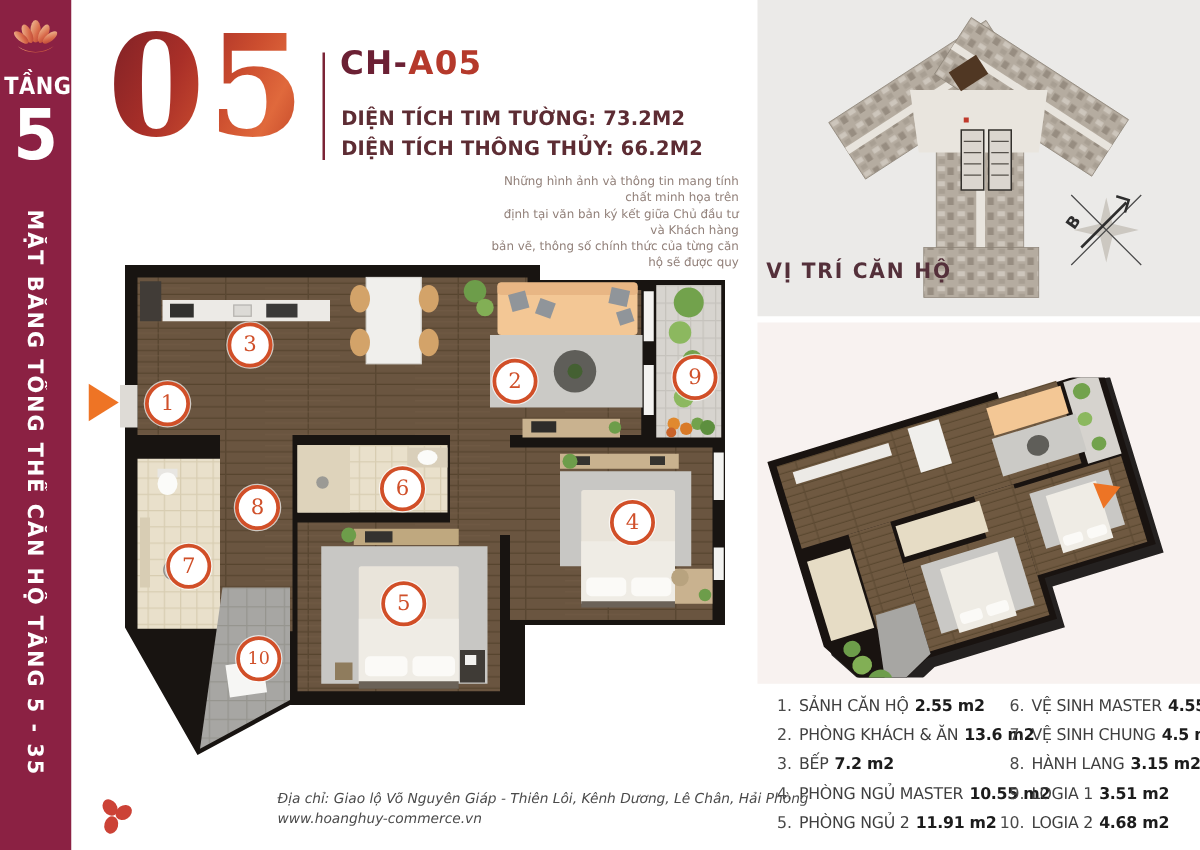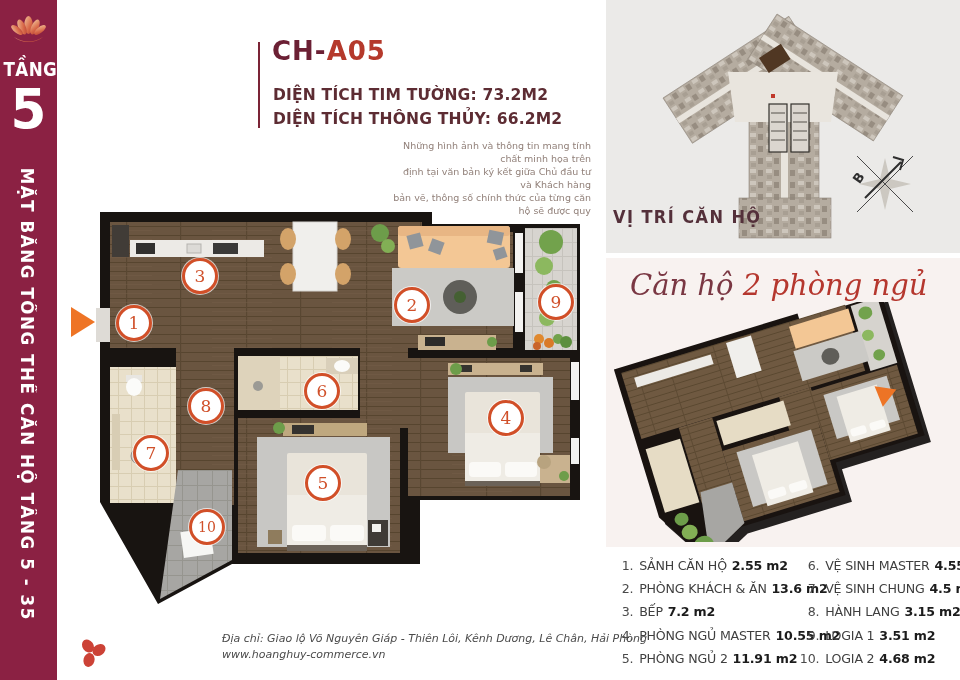--- a/index.html
+++ b/index.html
@@ -89,20 +89,21 @@
         <ellipse cx="6" cy="18" rx="3" ry="7" transform="rotate(-52 6 18)"></ellipse>
         <ellipse cx="29" cy="18" rx="3" ry="7" transform="rotate(52 29 18)"></ellipse>
         <path d="M3 25 Q17.5 34 32 25 Q26 30 17.5 30 Q9 30 3 25Z"></path>
       </g>
     </svg>
     <div class="floor-label">TẦNG</div>
     <div class="floor-number">5</div>
     <div class="v-title">MẶT BẰNG TỔNG THỂ CĂN HỘ TẦNG 5 - 35</div>
   </div>
 
+  <div class="unit-big">05</div>
   <div class="hdr-divider"></div>
   <div class="unit-code"><span class="pfx">CH-</span><span class="sfx">A05</span></div>
   <div class="area-line area1">DIỆN TÍCH TIM TƯỜNG: 73.2M2</div>
   <div class="area-line area2">DIỆN TÍCH THÔNG THỦY: 66.2M2</div>
   <div class="disclaimer">
     <div>Những hình ảnh và thông tin mang tính chất minh họa trên</div>
     <div>định tại văn bản ký kết giữa Chủ đầu tư và Khách hàng</div>
     <div>bản vẽ, thông số chính thức của từng căn hộ sẽ được quy</div>
   </div>
 
@@ -296,21 +297,20 @@
         <polygon points="0,-26 5,-5 26,0 5,5 0,26 -5,5 -26,0 -5,-5" fill="#ccc8c1"></polygon>
         <path d="M-28 28 L28 -28 M-28 -28 L28 28" stroke="#4a4a4a" stroke-width="1" fill="none"></path>
         <path d="M-20 14 L16 -22 M8 -27 L18 -24 L15 -14" stroke="#2e2e2e" stroke-width="2" fill="none"></path>
         <text x="-31" y="-2" font-size="13" font-weight="bold" fill="#2e2e2e" transform="rotate(-55 -26 -6)">B</text>
       </g>
     </svg>
     <div class="siteplan-caption">VỊ TRÍ CĂN HỘ</div>
   </div>
 
   <div class="panel-mid">
-    <div class="unit-title"><span class="t1">Căn hộ</span><span class="t2"> 2 phòng ngủ</span></div>
 
     <svg style="position:absolute;left:6px;top:44px;" width="330" height="240" viewBox="0 0 330 240">
       <defs>
         <pattern id="wood2" width="80" height="7" patternUnits="userSpaceOnUse">
           <rect width="80" height="7" fill="#6f5941"></rect>
           <rect y="6" width="80" height="1" fill="#5a4830"></rect>
           <rect x="26" width="1" height="7" fill="#5d4a33"></rect>
           <rect x="58" width="1" height="7" fill="#5d4a33"></rect>
         </pattern>
       </defs>

